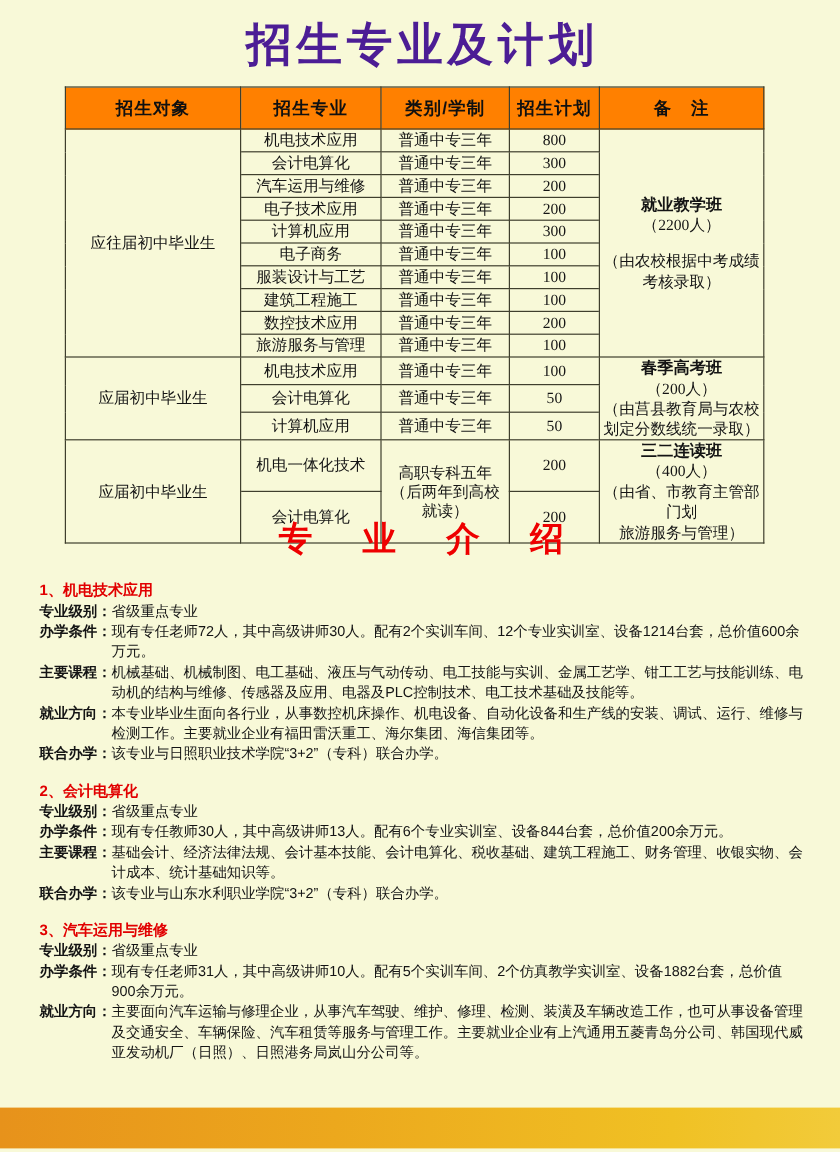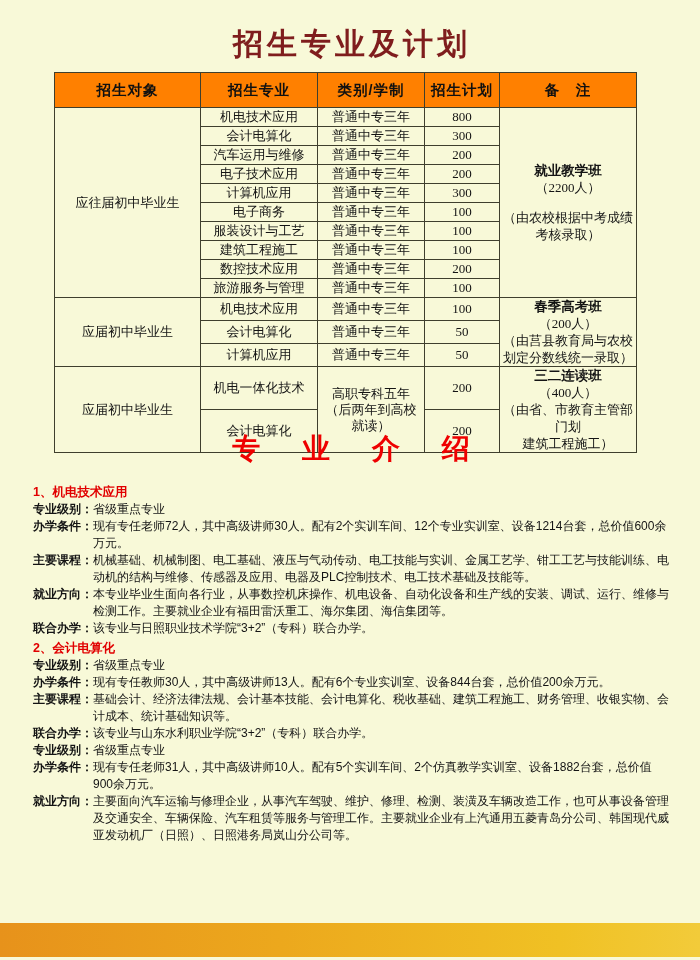--- a/index.html
+++ b/index.html
@@ -5,23 +5,23 @@
   * { margin:0; padding:0; box-sizing:border-box; }
   html,body { width:700px; height:960px; }
   body {
     background:#F8F9D8;
     font-family:"Liberation Sans", sans-serif;
     color:#141414;
     position:relative;
     overflow:hidden;
   }
   .title1 {
-    position:absolute; top:24px; left:0; width:700px;
-    text-align:center; color:#7f1d1d;
-    font-size:30px; font-weight:bold; letter-spacing:4px; text-indent:4px;
+    position:absolute; top:12px; left:0; width:700px;
+    text-align:center; color:#4c1d95;
+    font-size:38px; font-weight:bold; letter-spacing:4px; text-indent:4px;
   }
   table.enroll {
     position:absolute; top:72px; left:54px; width:582px;
     border-collapse:collapse; table-layout:fixed;
     font-family:"Liberation Serif", serif;
   }
   table.enroll th, table.enroll td { border:1px solid #3f3f2d; }
   table.enroll th {
     background:#FF8000; color:#101010;
     font-family:"Liberation Sans", sans-serif;
@@ -35,21 +35,21 @@
   td.plan-cell { font-size:13.5px; }
   td.note-cell { font-size:12.5px; line-height:17px; padding:2px; }
   .note-title { font-weight:bold; font-size:13.5px; }
   .note-gap { height:13px; }
   .content { position:absolute; top:430px; left:33px; width:636px; }
   .title2 {
     text-align:center; color:#EE0000;
     font-size:28px; font-weight:bold; letter-spacing:17px; text-indent:17px;
     margin-bottom:16px;
   }
-  .sec-head { color:#E10000; font-weight:bold; font-size:12.5px; line-height:17px; margin-top:3px; }
+  .sec-head { color:#E10000; font-weight:bold; font-size:12.5px; line-height:17px; margin-top:14px; }
   .item { font-size:12px; line-height:17px; padding-left:60px; text-indent:-60px; }
   .item .lbl { font-weight:bold; }
   .bottom-bar {
     position:absolute; left:0; top:923px; width:700px; height:34px;
     background:linear-gradient(90deg, #E7921B 0%, #ECA81D 40%, #F0C124 80%, #F2CB3A 100%);
   }
 </style>
 </head>
 <body>
 
@@ -158,21 +158,21 @@
 
     <tr class="rg3">
       <td rowspan="2">应届初中毕业生</td>
       <td>机电一体化技术</td>
       <td rowspan="2" class="type-merged">高职专科五年（后两年到高校就读）</td>
       <td class="plan-cell">200</td>
       <td rowspan="2" class="note-cell">
         <div class="note-title">三二连读班</div>
         <div>（400人）</div>
         <div>（由省、市教育主管部门划</div>
-        <div>建筑工程施工）</div>
+        <div>旅游服务与管理）</div>
       </td>
     </tr>
     <tr class="rg3">
       <td>会计电算化</td>
       <td class="plan-cell">200</td>
     </tr>
   </tbody>
     </table>
 
   <div class="content">
@@ -189,20 +189,21 @@
 
     <div>
       <div class="sec-head">2、会计电算化</div>
       <div class="item"><span class="lbl">专业级别：</span><span>省级重点专业</span></div>
       <div class="item"><span class="lbl">办学条件：</span><span>现有专任教师30人，其中高级讲师13人。配有6个专业实训室、设备844台套，总价值200余万元。</span></div>
       <div class="item"><span class="lbl">主要课程：</span><span>基础会计、经济法律法规、会计基本技能、会计电算化、税收基础、建筑工程施工、财务管理、收银实物、会计成本、统计基础知识等。</span></div>
       <div class="item"><span class="lbl">联合办学：</span><span>该专业与山东水利职业学院“3+2”（专科）联合办学。</span></div>
     </div>
 
     <div>
+      <div class="sec-head">3、汽车运用与维修</div>
       <div class="item"><span class="lbl">专业级别：</span><span>省级重点专业</span></div>
       <div class="item"><span class="lbl">办学条件：</span><span>现有专任老师31人，其中高级讲师10人。配有5个实训车间、2个仿真教学实训室、设备1882台套，总价值900余万元。</span></div>
       <div class="item"><span class="lbl">就业方向：</span><span>主要面向汽车运输与修理企业，从事汽车驾驶、维护、修理、检测、装潢及车辆改造工作，也可从事设备管理及交通安全、车辆保险、汽车租赁等服务与管理工作。主要就业企业有上汽通用五菱青岛分公司、韩国现代威亚发动机厂（日照）、日照港务局岚山分公司等。</span></div>
     </div>
   </div>
 
   <div class="bottom-bar"></div>
 
 </div>
 

